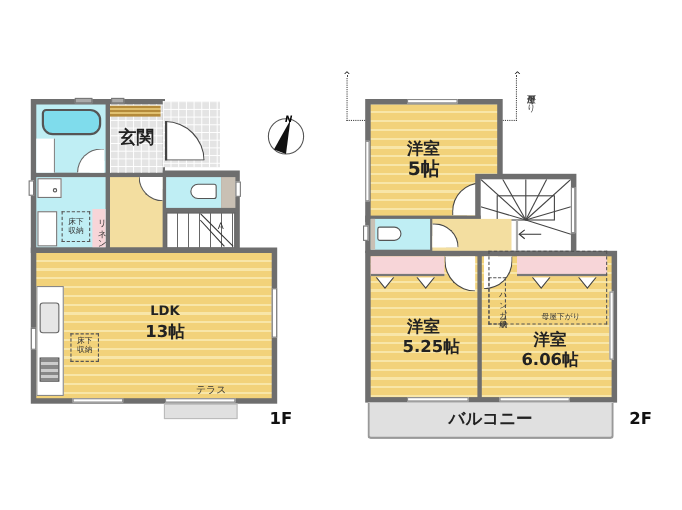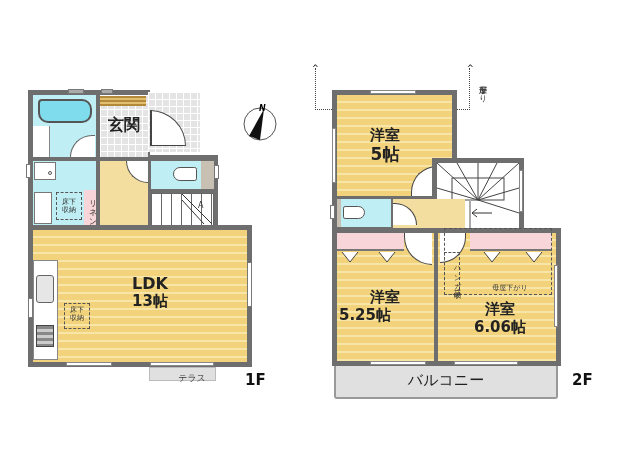--- a/index.html
+++ b/index.html
@@ -71,26 +71,26 @@
   <div class="abs wall" style="left:28px;top:225px;width:224px;height:142px;"></div>
   <div class="abs floor" style="left:33px;top:230px;width:214px;height:132px;"></div>
   <div class="abs white" style="left:33px;top:260px;width:25px;height:100px;border:1px solid #888;"></div>
   <div class="abs" style="left:36px;top:275px;width:18px;height:28px;border:1px solid #666;border-radius:3px;background:#e6e6e6;"></div>
   <div class="abs" style="left:36px;top:325px;width:18px;height:22px;border:1px solid #444;background:repeating-linear-gradient(180deg,#888 0,#888 3px,#ccc 3px,#ccc 6px);"></div>
   <div class="abs" style="left:28px;top:298px;width:5px;height:20px;background:#fff;border:1px solid #777;"></div>
   <div class="abs dotted" style="left:64px;top:303px;width:26px;height:26px;"></div>
   <div class="lbl sm" style="left:64px;top:307px;width:26px;white-space:pre-line;font-size:7px;">床下
 収納</div>
   <div class="abs" style="left:247px;top:262px;width:5px;height:45px;background:#fff;border:1px solid #777;"></div>
-  <div class="lbl" style="left:110px;top:276px;width:80px;font-size:16px;">LDK</div>
+  <div class="lbl" style="left:110px;top:276px;width:80px;font-size:12px;">LDK</div>
   <div class="lbl" style="left:110px;top:294px;width:80px;font-size:15px;">13帖</div>
   <div class="abs win" style="left:66px;top:362px;width:46px;height:4px;"></div>
   <div class="abs win" style="left:150px;top:362px;width:64px;height:4px;"></div>
   <div class="abs" style="left:149px;top:367px;width:67px;height:14px;background:#e0e0e0;border:1px solid #bbb;"></div>
-  <div class="lbl sm" style="left:149px;top:374px;width:86px;font-size:9px;">テラス</div>
+  <div class="lbl sm" style="left:149px;top:351px;width:86px;font-size:9px;">テラス</div>
   <div class="floorlabel" style="left:245px;top:371px;">1F</div>
 </div>
 
 <div>
   <svg class="abs" style="left:240px;top:104px;" width="40" height="40">
     <circle cx="20" cy="20" r="16" fill="#fff" stroke="#555" stroke-width="1"></circle>
     <polygon points="24,5 20,36 9,32" fill="#111"></polygon>
   </svg>
   <div class="abs" style="left:259px;top:104px;font-size:8px;font-weight:bold;font-style:italic;">N</div>
 </div>
@@ -138,36 +138,36 @@
 
   <div class="abs wall" style="left:332px;top:228px;width:229px;height:138px;"></div>
   <div class="abs floor" style="left:337px;top:233px;width:97px;height:128px;"></div>
   <div class="abs closet" style="left:337px;top:233px;width:67px;height:18px;border-bottom:2px solid #777;"></div>
   <svg class="abs" style="left:337px;top:252px;" width="67" height="14">
     <polyline points="5,0 13,10 21,0" fill="#fff" stroke="#444"></polyline>
       <polyline points="42,0 50,10 58,0" fill="#fff" stroke="#444"></polyline>
   </svg>
   <div class="abs" style="left:404px;top:233px;width:28px;height:32px;border:1px solid #444;border-left:none;border-top:none;border-radius:0 0 28px 0;background:#fff;transform:scaleX(-1);"></div>
   <div class="lbl" style="left:345px;top:290px;width:80px;font-size:15px;">洋室</div>
-  <div class="lbl" style="left:325px;top:308px;width:80px;font-size:15px;text-align:center;">5.25帖</div>
+  <div class="lbl" style="left:352px;top:308px;width:80px;font-size:15px;text-align:center;">5.25帖</div>
 
   <div class="abs floor" style="left:438px;top:233px;width:118px;height:128px;"></div>
   <div class="abs closet" style="left:470px;top:233px;width:82px;height:18px;border-bottom:2px solid #777;"></div>
   <svg class="abs" style="left:470px;top:252px;" width="82" height="14">
     <polyline points="14,0 22,10 30,0" fill="#fff" stroke="#444"></polyline>
       <polyline points="56,0 64,10 72,0" fill="#fff" stroke="#444"></polyline>
   </svg>
   <div class="abs" style="left:440px;top:233px;width:26px;height:30px;border:1px solid #444;border-left:none;border-top:none;border-radius:0 0 26px 0;background:#fff;"></div>
   <div class="abs dotted" style="left:444px;top:228px;width:108px;height:67px;"></div>
   <div class="abs dotted" style="left:444px;top:252px;width:16px;height:43px;"></div>
   <div class="lbl sm vert" style="left:444px;top:254px;width:16px;height:40px;font-size:7px;">ハンガー収納</div>
   <div class="lbl sm" style="left:470px;top:285px;width:80px;font-size:7px;">母屋下がり</div>
   <div class="abs win" style="left:554px;top:265px;width:4px;height:62px;"></div>
   <div class="lbl" style="left:460px;top:302px;width:80px;font-size:15px;">洋室</div>
   <div class="lbl" style="left:460px;top:320px;width:80px;font-size:15px;">6.06帖</div>
 
   <div class="abs win" style="left:370px;top:361px;width:56px;height:4px;"></div>
   <div class="abs win" style="left:454px;top:361px;width:64px;height:4px;"></div>
 
   <div class="abs" style="left:334px;top:366px;width:224px;height:33px;background:#e0e0e0;border:2px solid #999;border-top:none;border-radius:0 0 3px 3px;"></div>
-  <div class="lbl" style="left:334px;top:373px;width:224px;font-size:15px;font-weight:normal;">バルコニー</div>
+  <div class="lbl" style="left:334px;top:373px;width:224px;font-size:15px;font-weight:bold;">バルコニー</div>
   <div class="floorlabel" style="left:572px;top:371px;">2F</div>
 </div>
 
 </body></html>

